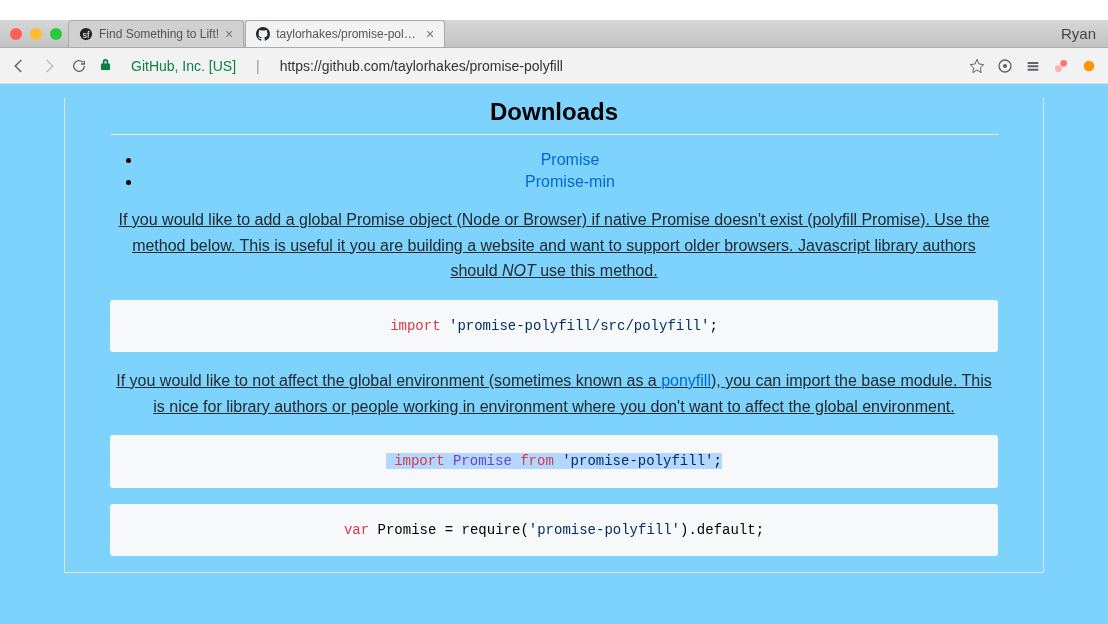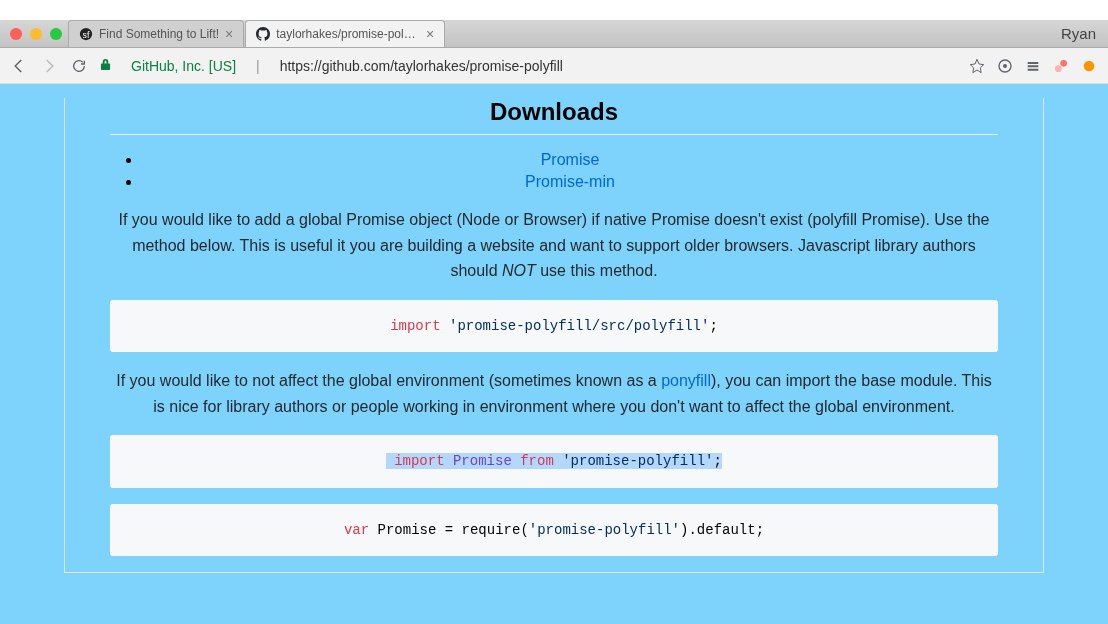--- a/index.html
+++ b/index.html
@@ -31,21 +31,21 @@
 .ext-icon { width: 18px; height: 18px; display: flex; align-items: center; justify-content: center; }
 
 .page { height: calc(624px - 32px - 36px); overflow: hidden; background: #7dd3fc; text-align: center; }
 .container { width: 980px; margin: 0 auto; padding-top: 0; }
 .readme { border: 1px solid #e1e4e8; border-top: none; padding: 0 45px; }
 
 h2.md { font-size: 24px; font-weight: 600; padding-bottom: 8px; border-bottom: 1px solid #eaecef; margin-top: 14px; margin-bottom: 16px; }
 ul.md { padding-left: 32px; margin-bottom: 16px; }
 ul.md li { list-style: disc; margin-bottom: 4px; font-size: 16px; }
 a.md-link { color: #0366d6; text-decoration: none; }
-p.md { font-size: 16px; line-height: 1.6; margin-bottom: 16px; color: #24292e; }
+p.md { font-size: 16px; line-height: 1.6; margin-bottom: 16px; color: #24292e; text-decoration: underline; }
 em { font-style: italic; }
 code.inline { background: #f3f3f3; padding: 2px 5px; font-family: SFMono-Regular, Consolas, "Liberation Mono", Menlo, monospace; font-size: 14px; border-radius: 3px; }
 pre.code { background: #f6f8fa; padding: 16px; border-radius: 3px; font-family: SFMono-Regular, Consolas, "Liberation Mono", Menlo, monospace; font-size: 14px; margin-bottom: 16px; overflow-x: auto; line-height: 1.45; }
 .kw { color: #d73a49; }
 .str { color: #032f62; }
 .cls { color: #6f42c1; }
 .sel { background: #b3d7ff; padding-left: 8px; }
 </style>
 </head>
 <body>

